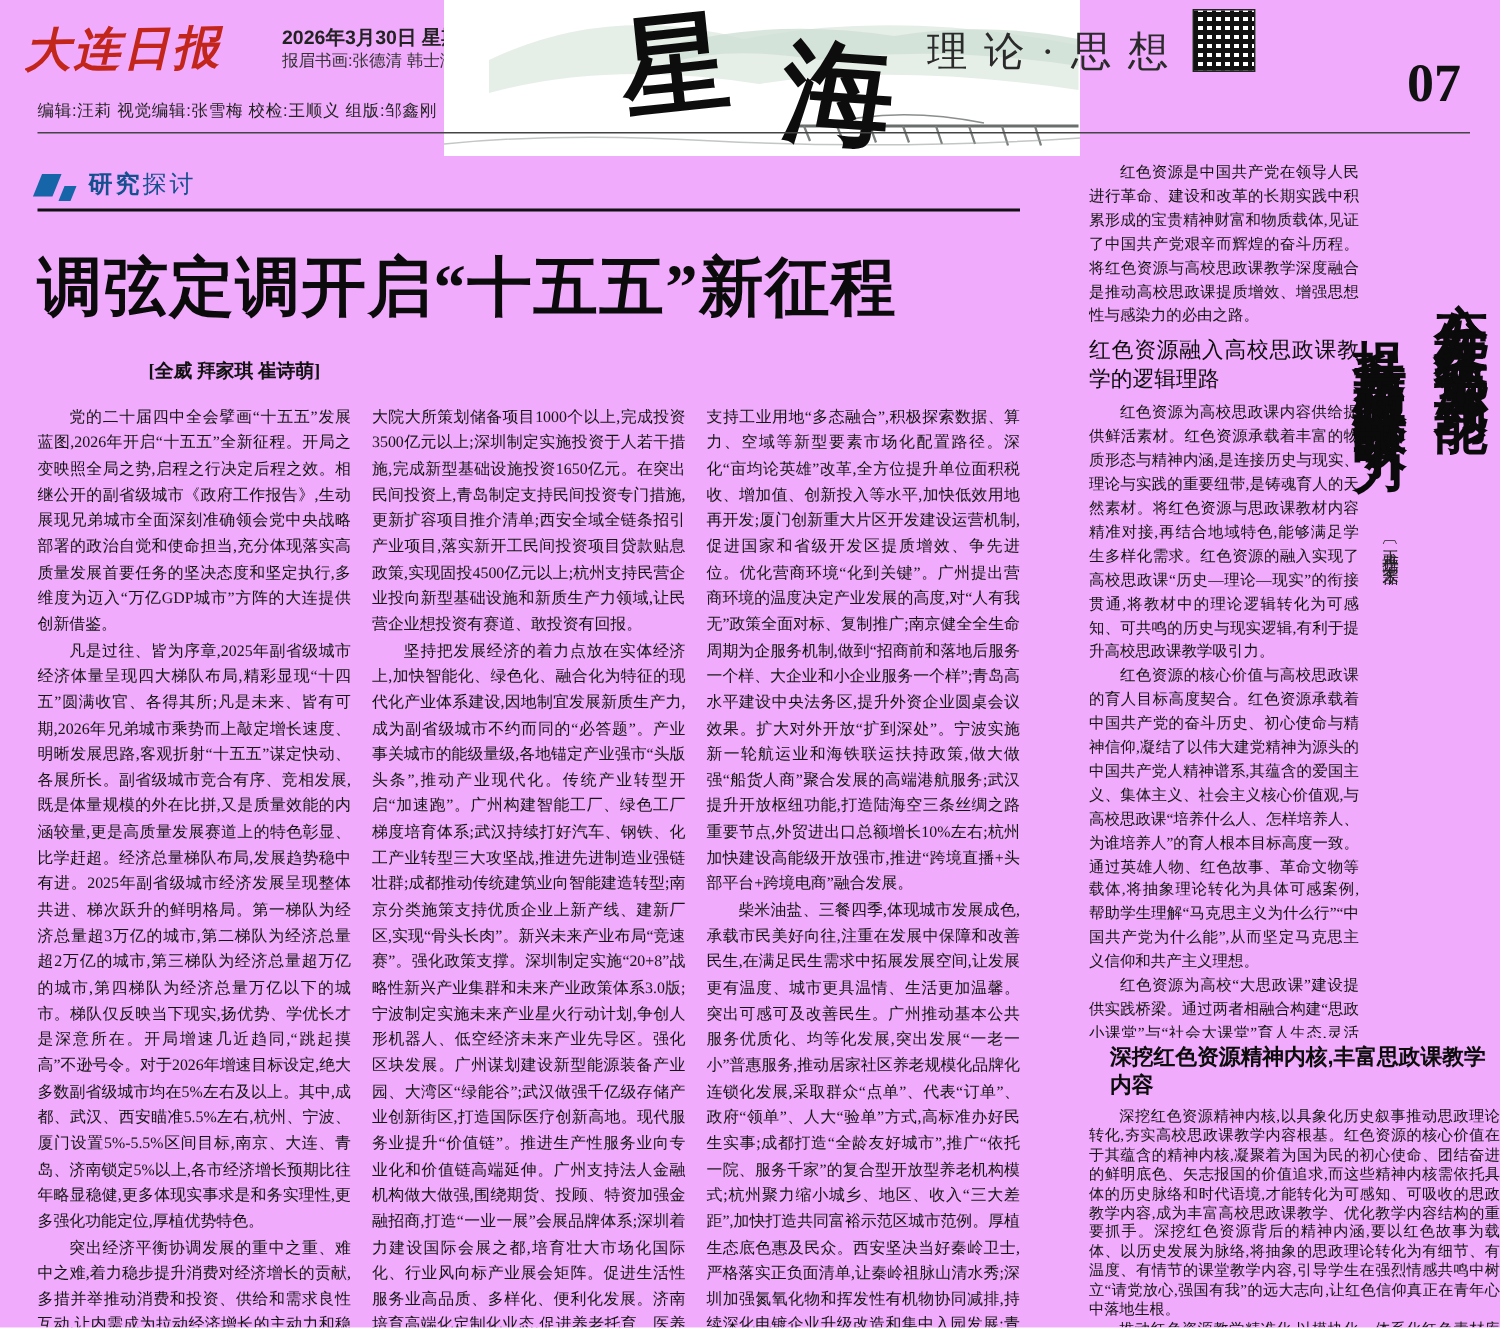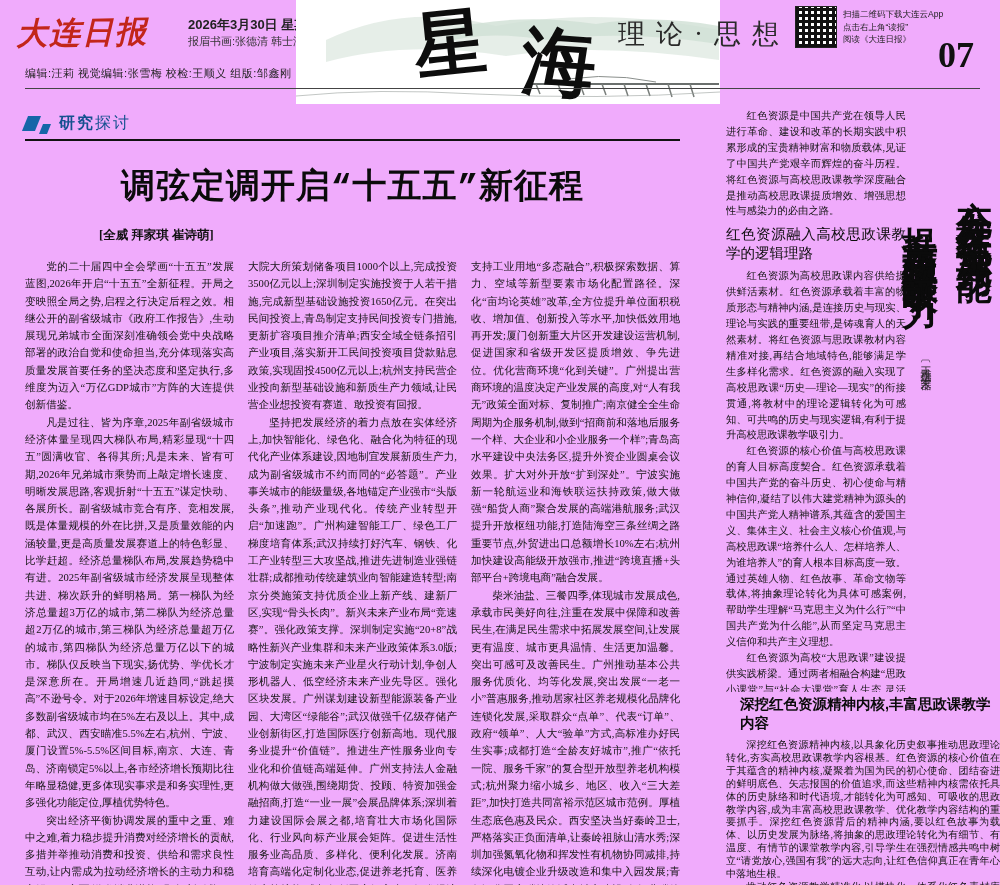--- a/index.html
+++ b/index.html
@@ -50,22 +50,22 @@
   
   .left-article { position:absolute; left:25px; top:112px; width:655px; }
   .kicker { display:flex; align-items:center; height:22px; }
   .flag { width:13px; height:15px; background:#1565a8; transform:skewX(-22deg);
     display:inline-block; margin-right:3px; }
   .flag.f2 { width:8px; height:10px; align-self:flex-end; margin-right:10px; }
   .kicker-text { font-size:16px; color:#14508f; letter-spacing:2px;
     font-family:"Liberation Sans","DejaVu Sans",sans-serif; }
   .kicker-text b { font-weight:bold; }
   .kicker-rule { margin-top:5px; height:2px; background:#111; }
-  .headline { margin-top:22px; text-align:center; font-size:34px; font-weight:bold;
-    letter-spacing:1px; color:#0b0b0b; font-family:Liberation Mono, monospace; }
+  .headline { margin-top:22px; text-align:left; font-size:43px; font-weight:bold;
+    letter-spacing:1px; color:#0b0b0b; font-family:Liberation Serif, serif; }
   .byline { margin-top:18px; margin-left:74px; font-size:12.5px; font-weight:bold; color:#111; }
   .cols { display:flex; gap:14px; margin-top:14px; height:648px; overflow:hidden; }
   .col { width:209px; font-size:10.6px; line-height:17.3px; text-align:justify; color:#141414; }
   .col p { text-indent:2em; }
   .col p.cont { text-indent:0; }
   
   .right-article { position:absolute; left:682px; top:108px; width:318px; height:777px; }
   .ra-top { display:flex; height:584px;margin-left:44px; }
   .ra-text { width:180px; height:584px; overflow:hidden; font-size:10.3px;
     line-height:15.9px; text-align:justify; color:#141414; }
@@ -106,25 +106,20 @@
       <path d="M240 84 L244 94 M262 84 L266 94 M284 84 L288 95 M306 84 L310 95 M328 84 L332 96 M350 84 L354 96 M372 84 L376 97 M394 84 L398 97" stroke="#7a7f7c" stroke-width="1.5"></path>
       <path d="M250 84 Q300 70 360 82" stroke="#8a8f8c" stroke-width="1" fill="none"></path>
       <path d="M0 96 Q80 88 180 94 Q300 100 424 92" stroke="#9aa09c" stroke-width="1" fill="none" opacity="0.6"></path>
     </svg>
     <span class="cal cal-a">星</span>
     <span class="cal cal-b">海</span>
   </div>
 
   <div class="section-title">理论·思想</div>
   <div class="qr"></div>
-  <div class="qr-caption">
-    <div>扫描二维码下载大连云App</div>
-    <div>点击右上角“读报”</div>
-    <div>阅读《大连日报》</div>
-  </div>
   <div class="page-number">07</div>
 
   <div class="editors">编辑:汪莉    视觉编辑:张雪梅    校检:王顺义    组版:邹鑫刚</div>
   <div class="header-rule"></div>
 
   <div class="left-article">
     <div class="kicker">
       <span class="flag"></span>
       <span class="flag f2"></span>
       <span class="kicker-text"><b>研究</b><span>探讨</span></span>

